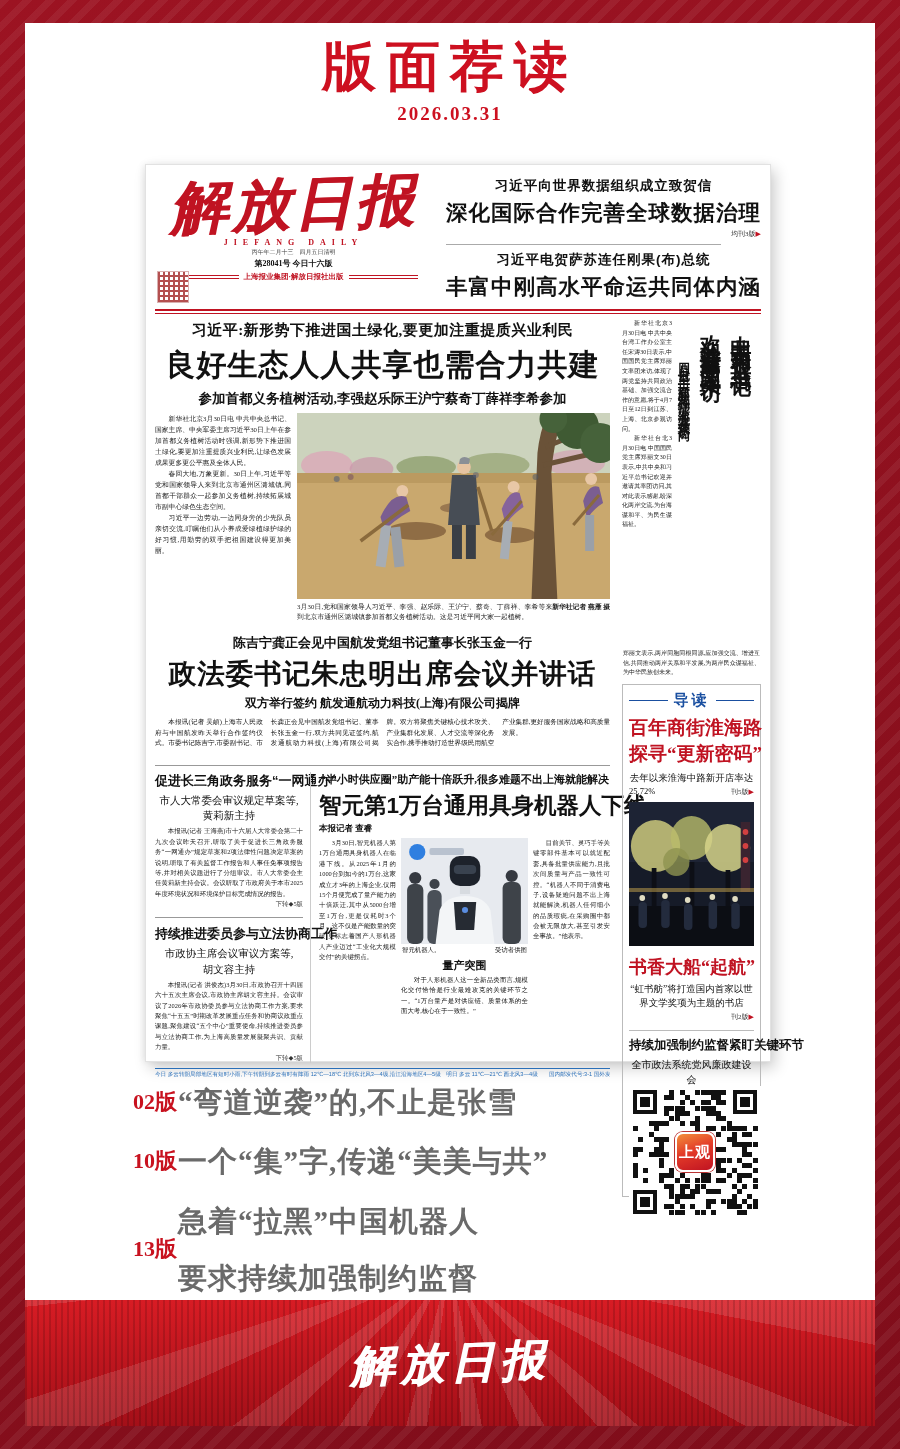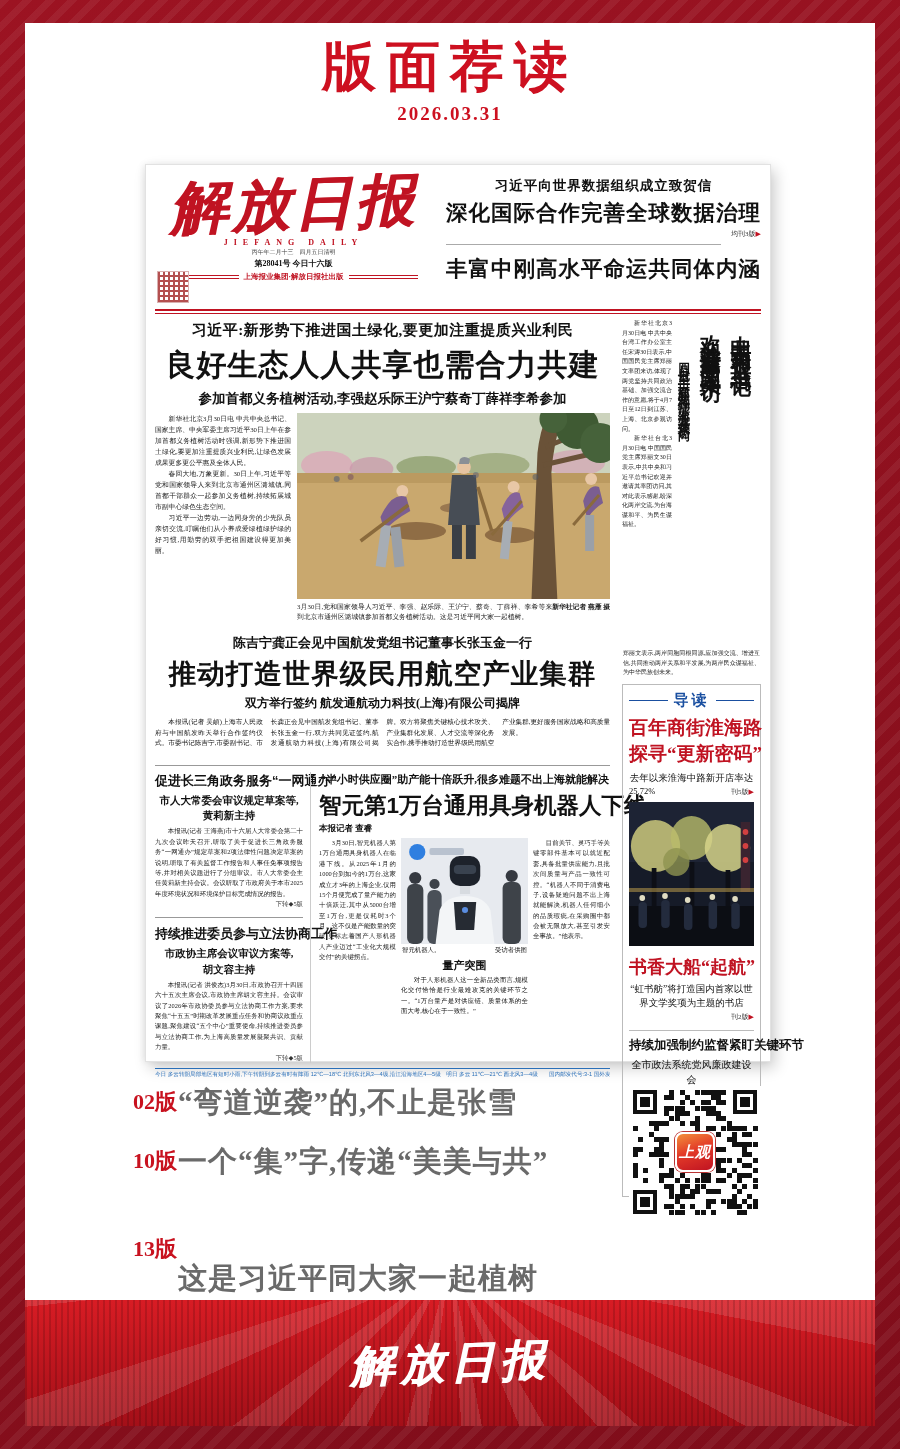--- a/index.html
+++ b/index.html
@@ -72,21 +72,21 @@
   .avi{text-align:center;padding-top:5px;}
   .avi-k{font-weight:900;font-size:13px;}
   .avi-h{font-family:"Liberation Sans","DejaVu Sans",sans-serif;font-weight:900;font-size:27.5px;margin:4px 0 3px;letter-spacing:1px;white-space:nowrap;}
   .avi-d{font-weight:900;font-size:12px;}
   .avi-body{column-count:4;column-gap:8px;font-size:6.6px;line-height:1.6;text-align:justify;margin-top:5px;height:42px;overflow:hidden;}
   .avi-body p{margin:0;text-indent:2em;}
   
   .bot{display:flex;border-top:1px solid #999;margin-top:6px;padding-top:6px;}
   .b-left{width:148px;padding-right:7px;}
   .b-art h4{font-family:"Liberation Sans","DejaVu Sans",sans-serif;font-weight:900;font-size:13px;text-align:center;margin:0 0 3px;white-space:nowrap;}
-  .b-deck{font-weight:700;font-size:10.5px;text-align:center;line-height:1.45;}
+  .b-deck{font-weight:400;font-size:10.5px;text-align:center;line-height:1.45;}
   .b-body{font-size:6.4px;line-height:1.62;text-align:justify;margin-top:3px;color:#1a1a1a;}
   .b-body p{margin:0;text-indent:2em;}
   .jump{display:block;text-align:right;font-size:6.4px;color:#333;}
   .b-split{border-top:1px solid #999;margin:8px 0 7px;}
   .b-mid{flex:1;border-left:1px solid #ccc;padding-left:8px;min-width:0;}
   .ro-k{font-weight:900;font-size:11px;text-align:center;}
   .ro-h{font-family:"Liberation Sans","DejaVu Sans",sans-serif;font-weight:900;font-size:22.5px;text-align:center;margin:3px 0 2px;white-space:nowrap;}
   .ro-by{font-weight:900;font-size:8.5px;margin:2px 0 3px;}
   .ro-grid{display:flex;gap:5px;}
   .ro-col{width:77px;font-size:6.4px;line-height:1.62;text-align:justify;color:#1a1a1a;}
@@ -133,21 +133,21 @@
   .bigqr{position:absolute;left:629px;top:1086px;width:132px;height:132px;background:#fff;}
   .qr-grid{position:absolute;inset:4px;}
   .qr-cell{position:absolute;width:5px;height:5px;background:#111;}
   .finder{position:absolute;width:24px;height:24px;border:4px solid #111;box-sizing:border-box;background:#fff;}
   .finder::after{content:"";position:absolute;left:3px;top:3px;width:10px;height:10px;background:#111;}
   .f-tl{left:0;top:0;} .f-tr{right:0;top:0;} .f-bl{left:0;bottom:0;}
   .qr-logo{position:absolute;left:46px;top:46px;width:40px;height:40px;border-radius:8px;
     background:linear-gradient(160deg,#f2903a 0%,#e33b28 45%,#c01322 100%);
     border:2px solid #fff;box-shadow:0 0 0 1px #b33;box-sizing:border-box;
     display:flex;align-items:center;justify-content:center;}
-  .qr-logo span{color:#fff;font-weight:900;font-style:italic;font-size:15px;letter-spacing:1px;font-family:"Liberation Serif","DejaVu Serif",serif;}
+  .qr-logo span{color:#fff;font-weight:900;font-size:15px;letter-spacing:1px;font-family:"Liberation Serif","DejaVu Serif",serif;}
   
   .band{position:absolute;left:25px;top:1300px;width:850px;height:126px;overflow:hidden;
     background:
       repeating-linear-gradient(90deg, rgba(0,0,0,.14) 0 2px, rgba(0,0,0,0) 2px 6px),
       repeating-conic-gradient(from 112deg at 50% -30%, rgba(255,255,255,.12) 0 7deg, rgba(255,255,255,0) 7deg 19deg),
       linear-gradient(180deg,#d81c24,#a30f18);}
   .band-logo{position:absolute;left:0;right:0;top:34px;text-align:center;color:#fff;
     font-family:"Liberation Serif","DejaVu Serif",serif;font-weight:900;font-style:italic;
     font-size:44px;letter-spacing:6px;transform:rotate(-2deg);text-shadow:1px 0 #fff;}
   .arr{font-style:normal;}
@@ -175,20 +175,21 @@
           <span>上海报业集团·解放日报社出版</span>
           <i></i>
         </div>
       <div class="m-qr"></div>
     </div>
     <div class="m-right">
       <div class="tr-kicker sans">习近平向世界数据组织成立致贺信</div>
       <div class="tr-head">深化国际合作完善全球数据治理</div>
       <div class="tr-note"><span>均刊3版</span><span class="arr">▶</span></div>
       <div class="tr-div"></div>
+      <div class="tr-kicker">习近平电贺萨苏连任刚果(布)总统</div>
       <div class="tr-head">丰富中刚高水平命运共同体内涵</div>
     </div>
   </div>
   <div class="m-rule"></div>
 
   <div class="main">
 
     <div class="col-main">
       <div class="lead-head">
         <div class="lead-kicker">习近平:新形势下推进国土绿化,要更加注重提质兴业利民</div>
@@ -253,21 +254,21 @@
                 <circle cx="240" cy="64" r="3" fill="#4a5568" opacity=".5"></circle>
             </svg>
           </div>
           <div class="lead-cap"><b>新华社记者 燕雁 摄</b><span>3月30日,党和国家领导人习近平、李强、赵乐际、王沪宁、蔡奇、丁薛祥、李希等来到北京市通州区潞城镇参加首都义务植树活动。这是习近平同大家一起植树。</span></div>
         </div>
       </div>
 
 
       <div class="avi">
         <div class="avi-k">陈吉宁龚正会见中国航发党组书记董事长张玉金一行</div>
-        <div class="avi-h">推动打造世界级民用航空产业集群</div>
+        <div class="avi-h">政法委书记朱忠明出席会议并讲话</div>
         <div class="avi-d">双方举行签约 航发通航动力科技(上海)有限公司揭牌</div>
         <div class="avi-body">
             <p>本报讯(记者 吴頔)上海市人民政府与中国航发昨天举行合作签约仪式。市委书记陈吉宁,市委副书记、市长龚正会见中国航发党组书记、董事长张玉金一行,双方共同见证签约,航发通航动力科技(上海)有限公司揭牌。双方将聚焦关键核心技术攻关、产业集群化发展、人才交流等深化务实合作,携手推动打造世界级民用航空产业集群,更好服务国家战略和高质量发展。</p>
           </div>
       </div>
 
       <div class="bot">
         <div class="b-left">
           <div class="b-art">
             <h4>促进长三角政务服务“一网通办”</h4>
@@ -421,21 +422,21 @@
   <div class="dg-item">
     <span class="dg-page">02版</span>
     <span class="dg-lines">“弯道逆袭”的,不止是张雪</span>
   </div>
   <div class="dg-item">
     <span class="dg-page">10版</span>
     <span class="dg-lines">一个“集”字,传递“美美与共”</span>
   </div>
   <div class="dg-item">
     <span class="dg-page">13版</span>
-    <span class="dg-lines"><br><span class="dg-l2" style="display:inline-block;">这是习近平同大家一起植树</span></span>
+    <span class="dg-lines"><span>急着“拉黑”中国机器人</span><br><span class="dg-l2" style="display:inline-block;">要求持续加强制约监督</span></span>
   </div>
 </div>
 
 <div class="bigqr">
   <div class="qr-grid" id="qr-grid">
     <div class="finder f-tl"></div>
     <div class="finder f-tr"></div>
     <div class="finder f-bl"></div>
   <div class="qr-cell" style="left: 36.4px; top: 0px;"></div>
       <div class="qr-cell" style="left: 46.8px; top: 0px;"></div>

